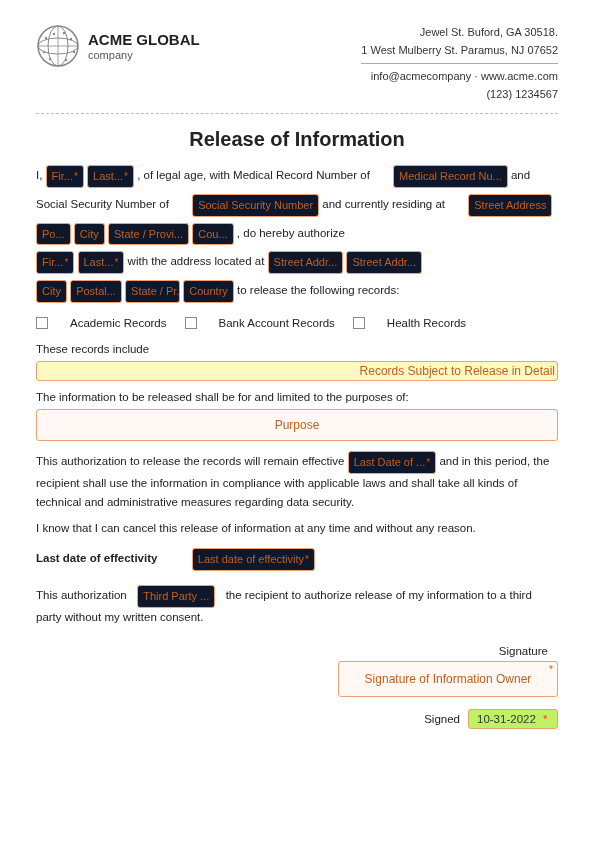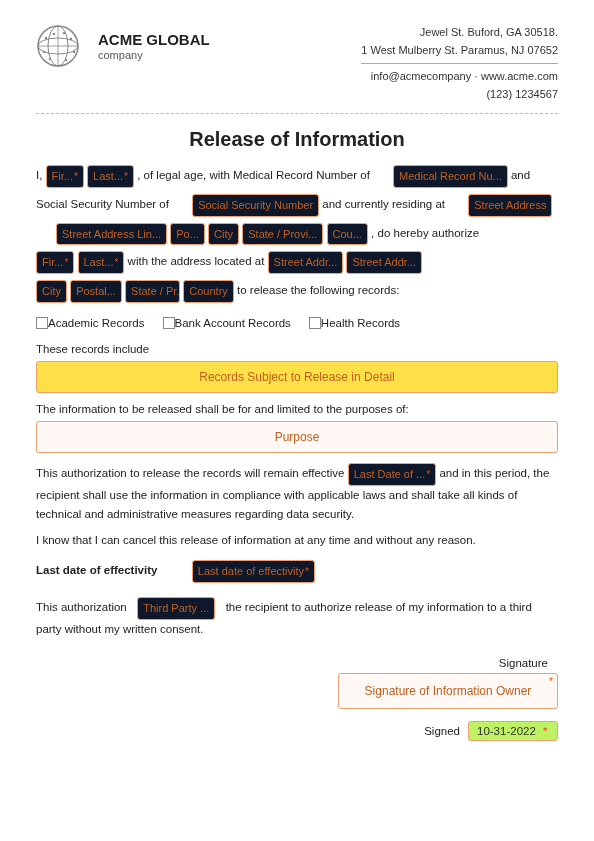--- a/index.html
+++ b/index.html
@@ -24,21 +24,21 @@
     
     .header {
       display: flex;
       justify-content: space-between;
       align-items: flex-start;
       margin-bottom: 8px;
     }
     .logo-area {
       display: flex;
       align-items: center;
-      gap: 18px;
+      gap: 8px;
     }
     .logo-icon {
       width: 44px;
       height: 44px;
     }
     .company-name {
       font-size: 15px;
       font-weight: bold;
       color: #222;
       line-height: 1.2;
@@ -121,46 +121,46 @@
     
     .checkboxes-row {
       display: flex;
       align-items: center;
       gap: 18px;
       margin: 14px 0 14px 0;
     }
     .checkbox-item {
       display: flex;
       align-items: center;
-      gap: 0;
+      gap: 22px;
       font-size: 11.5px;
     }
     .cb-box {
       width: 12px;
       height: 12px;
       border: 1px solid #888;
       background: #fff;
       display: inline-block;
       flex-shrink: 0;
     }
 
     
     .section-label {
       font-size: 11.5px;
       color: #222;
       margin-bottom: 6px;
     }
     .records-input {
       width: 100%;
       border: 1px solid #f0a070;
-      background: #fde047;
+      background: #fef9c3;
       color: #c06020;
       font-size: 12px;
-      text-align: center;
-      padding: 8px;
+      text-align: right;
+      padding: 2px;
       border-radius: 3px;
       margin-bottom: 10px;
     }
 
     .purpose-input {
       width: 100%;
       border: 1px solid #f0a070;
       background: #fff8f4;
       color: #c06020;
       font-size: 12px;
@@ -297,23 +297,20 @@
     <span class="inline-field inline-field-wide">
       <span>Social Security Number</span>
     </span>
     <span>and currently residing at</span>
     <span class="inline-field inline-field-wide">
       <span>Street Address</span>
     </span>
   </div>
 
   <div class="body-text">
-    <span class="inline-field inline-field-wide">
-      <span>Street Address Lin...</span>
-    </span>
     <span class="inline-field inline-field-sm">
       <span>Po...</span>
     </span>
     <span class="inline-field inline-field-sm">
       <span>City</span>
     </span>
     <span class="inline-field inline-field-med">
       <span>State / Provi...</span>
     </span>
     <span class="inline-field inline-field-sm">

